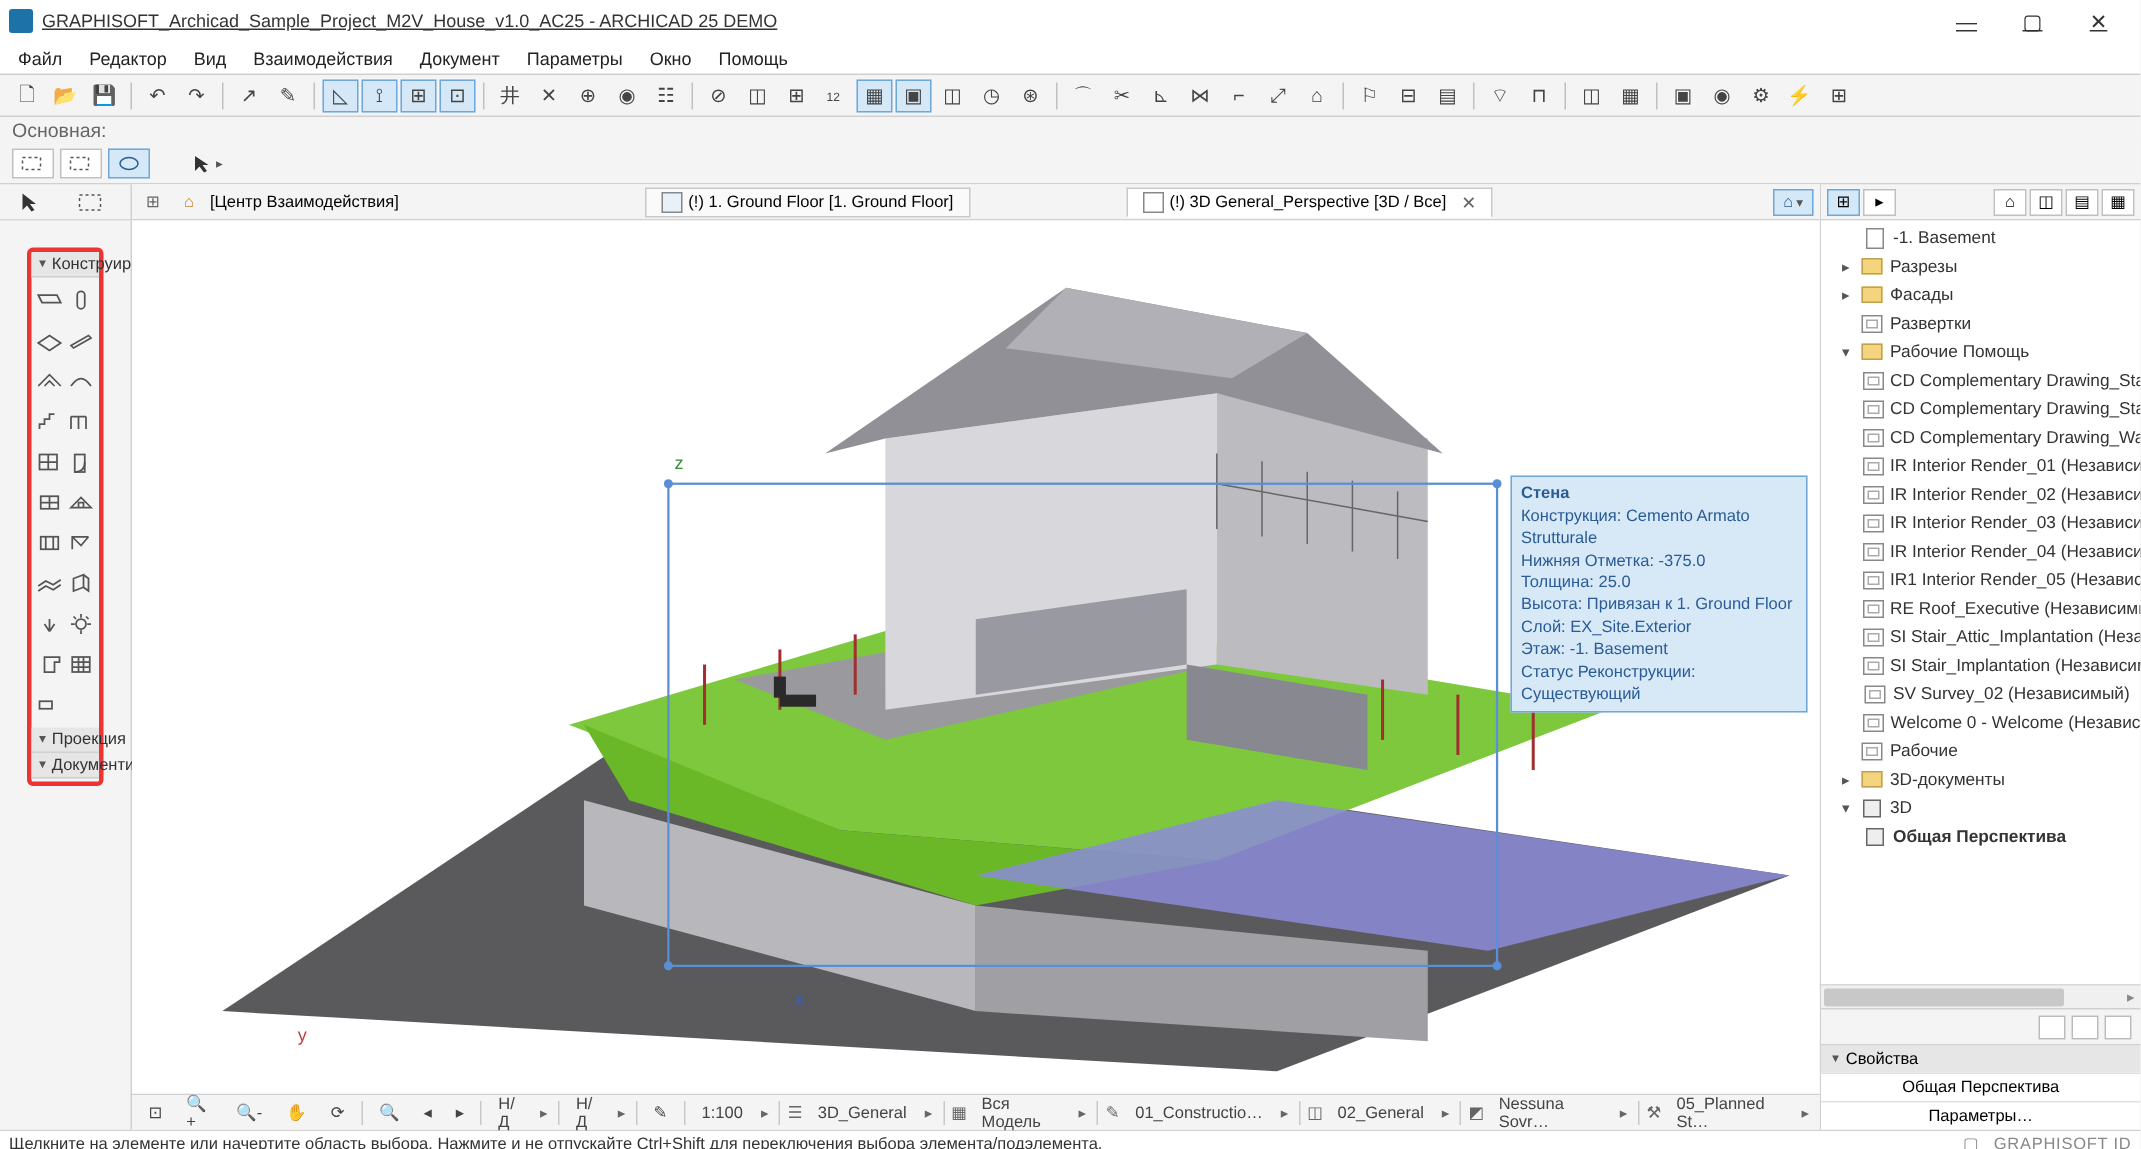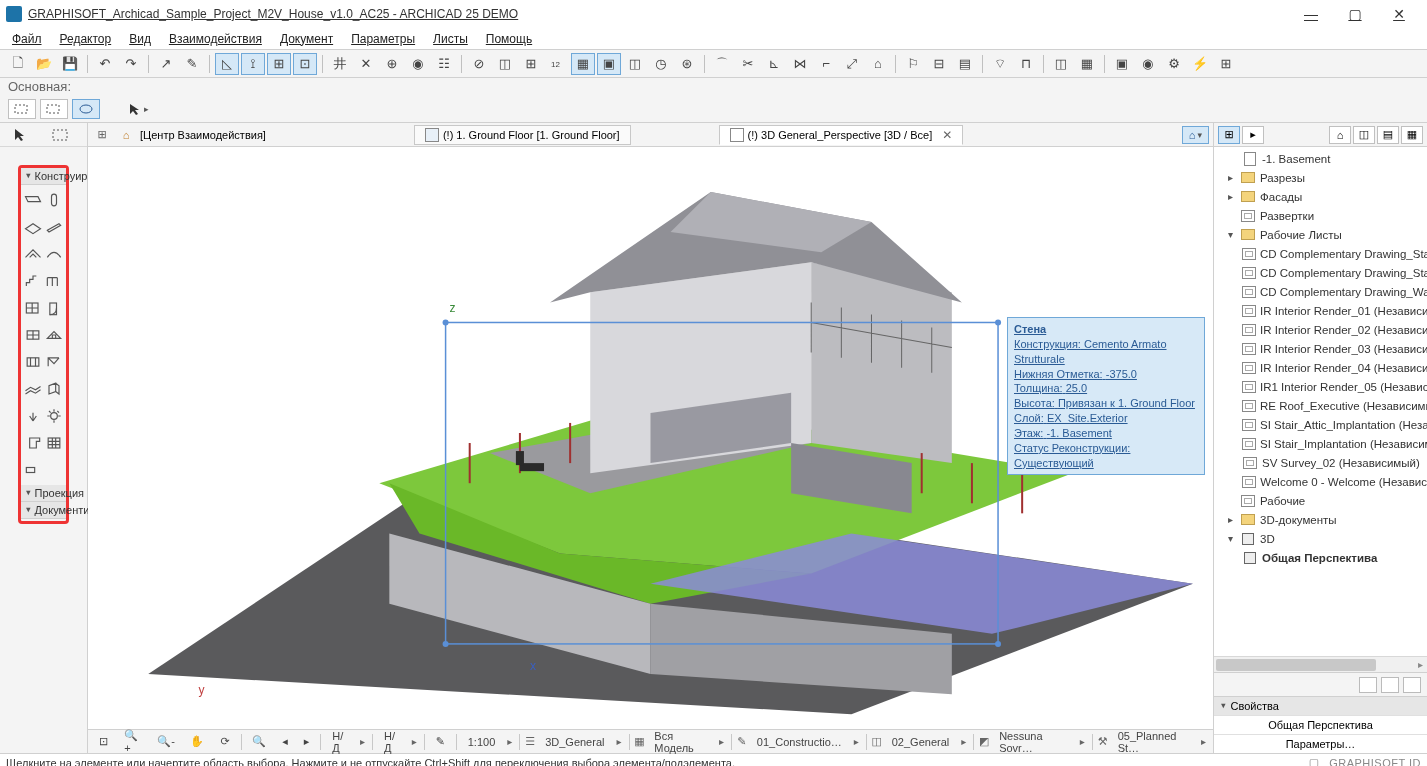--- a/index.html
+++ b/index.html
@@ -4,21 +4,21 @@
 <style>
 * { box-sizing: border-box; margin: 0; padding: 0; font-family: "Segoe UI", Tahoma, sans-serif; }
 html, body { width: 1427px; height: 766px; background: #f0f0f0; overflow: hidden; }
 
 .titlebar { height: 28px; background: #fff; display: flex; align-items: center; padding: 0 6px; font-size: 12px; color: #333; text-decoration: underline; }
 .titlebar .app-icon { width: 16px; height: 16px; background: #1d73a8; border-radius: 2px; margin-right: 6px; }
 .titlebar .spacer { flex: 1; }
 .win-btn { width: 44px; height: 28px; display: flex; align-items: center; justify-content: center; font-size: 14px; color: #333; }
 
 .menubar { height: 22px; background: #fff; display: flex; align-items: center; padding: 0 4px; font-size: 12px; color: #222; gap: 2px; border-bottom: 1px solid #d0d0d0; }
-.menubar span { padding: 2px 8px; text-decoration: underline; }
+.menubar span { padding: 2px 8px; }
 
 .toolbar1 { height: 28px; background: #f4f4f4; border-bottom: 1px solid #d0d0d0; display: flex; align-items: center; padding: 0 6px; gap: 2px; }
 .tool-btn { width: 24px; height: 22px; display: flex; align-items: center; justify-content: center; border: 1px solid transparent; font-size: 13px; color: #444; }
 .tool-btn.active { background: #d5e8f7; border: 1px solid #6fa8d8; }
 .tool-sep { width: 1px; height: 18px; background: #c0c0c0; margin: 0 3px; }
 .tool-btn svg { width: 16px; height: 16px; }
 
 .toolbar2-label { font-size: 13px; color: #666; padding: 1px 8px; background: #f4f4f4; }
 .toolbar2 { height: 28px; background: #f4f4f4; border-bottom: 1px solid #d0d0d0; display: flex; align-items: center; padding: 2px 8px; gap: 4px; }
 .mode-btn { padding: 2px 4px; border: 1px solid #c0c0c0; background: #fff; display: flex; align-items: center; justify-content: center; }
@@ -32,30 +32,30 @@
 .toolbox { border: 3px solid #e33; border-radius: 4px; margin: 18px; padding-bottom: 2px; }
 .tool-section-hdr { font-size: 11px; color: #333; background: #e6e6e6; padding: 2px 6px; border-bottom: 1px solid #d0d0d0; display: flex; align-items: center; }
 .tool-section-hdr::before { content: "▸"; font-size: 9px; margin-right: 3px; color: #555; transform: rotate(90deg); display: inline-block; }
 .tool-grid { display: grid; grid-template-columns: 1fr 1fr; gap: 1px; padding: 2px; }
 .palette-btn { height: 26px; display: flex; align-items: center; justify-content: center; }
 .palette-btn svg { width: 20px; height: 18px; stroke: #555; fill: none; stroke-width: 1.4; }
 
 .center { flex: 1; display: flex; flex-direction: column; background: #fff; position: relative; }
 .nav-row { height: 24px; background: #f4f4f4; border-bottom: 1px solid #d0d0d0; display: flex; align-items: center; font-size: 11px; gap: 4px; padding: 0 4px; }
 .nav-icon { width: 20px; height: 20px; display: flex; align-items: center; justify-content: center; color: #666; }
-.tab { display: flex; align-items: center; padding: 2px 10px; border: 1px solid #c8c8c8; background: #fafafa; height: 20px; gap: 4px; }
+.tab { display: flex; align-items: center; padding: 2px 10px; border: 1px solid #c8c8c8; background: #fafafa; height: 20px; gap: 4px; margin-left: 16px; }
 .tab.active { background: #fff; border-bottom-color: #fff; }
 .tab .close { color: #666; font-size: 12px; margin-left: 6px; }
 .tab-icon { width: 14px; height: 14px; border: 1px solid #888; }
 .tab-spacer { flex: 1; }
 .nav-right-btn { padding: 2px 6px; background: #d5e8f7; border: 1px solid #6fa8d8; display: flex; align-items: center; gap: 2px; }
 
 .viewport { flex: 1; position: relative; background: #fff; overflow: hidden; }
 .viewport svg { width: 100%; height: 100%; }
-.tooltip-box { position: absolute; right: 8px; top: 170px; width: 198px; background: #d7e9f7; border: 1px solid #6fa8d8; padding: 4px 6px; font-size: 11px; color: #2a5b95; line-height: 1.35; text-decoration: underline; }
+.tooltip-box { position: absolute; right: 8px; top: 170px; width: 198px; background: #d7e9f7; border: 1px solid #6fa8d8; padding: 4px 6px; font-size: 11px; color: #2a5b95; line-height: 1.35; }
 .tooltip-box b { color: #2a5b95; }
 
 .bottom-bar { height: 24px; background: #f4f4f4; border-top: 1px solid #d0d0d0; display: flex; align-items: center; font-size: 11px; padding: 0 4px; gap: 2px; }
 .bb-btn { padding: 2px 6px; border: 1px solid transparent; display: flex; align-items: center; gap: 3px; color: #444; }
 .bb-sep { width: 1px; height: 16px; background: #c8c8c8; margin: 0 2px; }
 .bb-arrow { color: #666; font-size: 10px; padding: 0 3px; }
 .bb-icon { width: 14px; height: 14px; display: flex; align-items: center; justify-content: center; color: #666; }
 
 .right-panel { width: 214px; background: #f4f4f4; border-left: 1px solid #d0d0d0; display: flex; flex-direction: column; font-size: 11px; }
 .rp-top { height: 24px; border-bottom: 1px solid #d0d0d0; display: flex; align-items: center; padding: 0 4px; gap: 2px; }
@@ -104,21 +104,21 @@
   <div class="win-btn">✕</div>
 </div>
 
 <div class="menubar">
   <span>Файл</span>
   <span>Редактор</span>
   <span>Вид</span>
   <span>Взаимодействия</span>
   <span>Документ</span>
   <span>Параметры</span>
-  <span>Листы</span>
+  <span>Окно</span>
   <span>Помощь</span>
 </div>
 
 <div class="toolbar1">
   <div class="tool-btn">🗋</div>
   <div class="tool-btn">📂</div>
   <div class="tool-btn">💾</div>
   <div class="tool-sep"></div>
   <div class="tool-btn">↶</div>
   <div class="tool-btn">↷</div>
@@ -512,21 +512,21 @@
           <span class="icon">
             <div class="sheet-icon"></div>
           </span>
           <span>Развертки</span>
         </div>
       <div class="tree-item indent1">
           <span class="chev">▾</span>
           <span class="icon">
             <div class="folder-icon"></div>
           </span>
-          <span>Рабочие Листы</span>
+          <span>Рабочие Помощь</span>
         </div>
       <div class="tree-item indent2">
           <span class="icon">
             <div class="sheet-icon"></div>
           </span>
           <span>CD Complementary Drawing_Stair</span>
         </div>
       <div class="tree-item indent2">
           <span class="icon">
             <div class="sheet-icon"></div>

